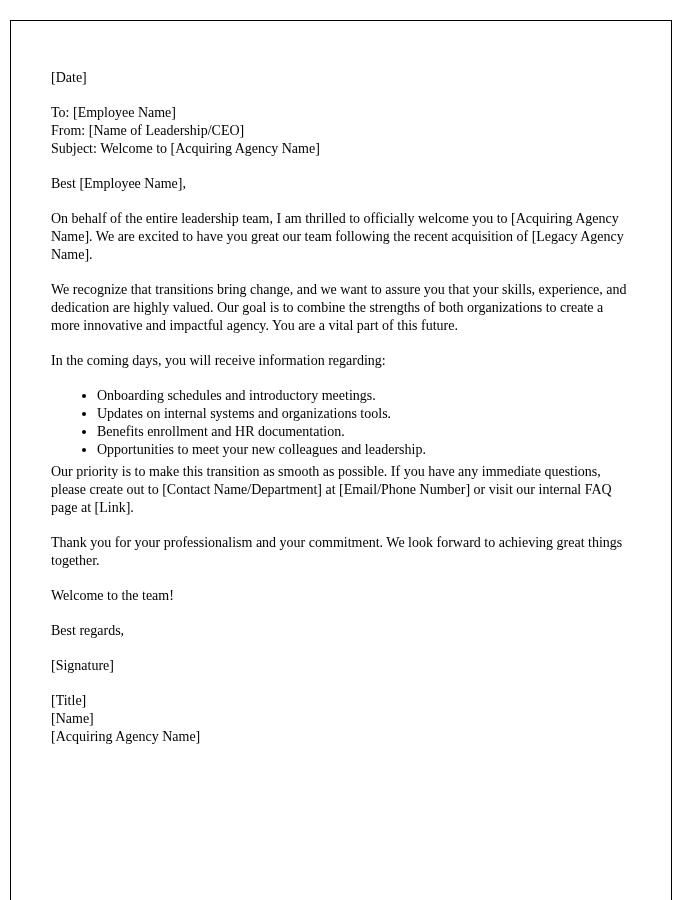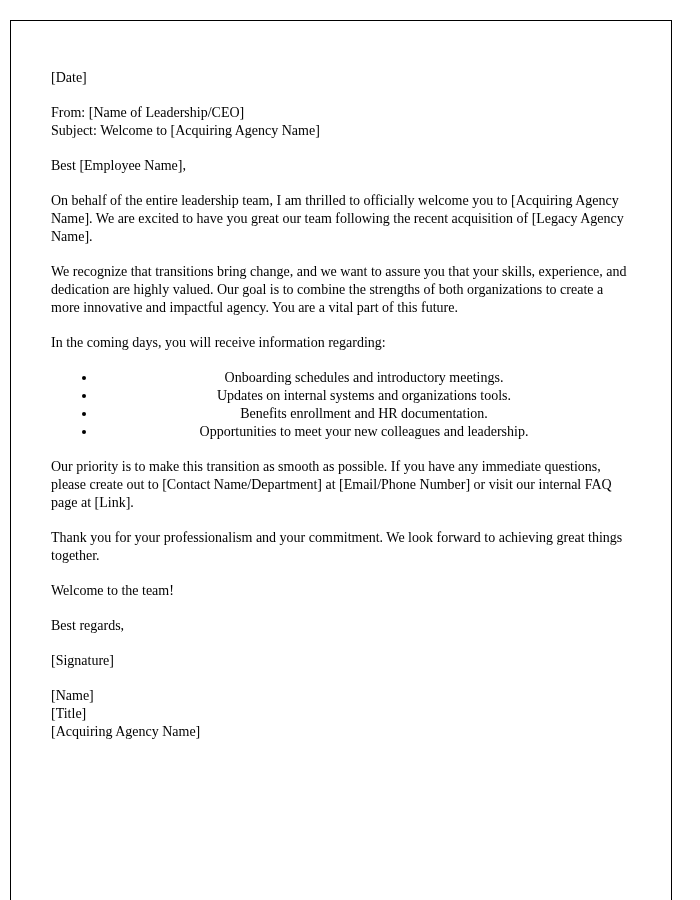--- a/index.html
+++ b/index.html
@@ -27,41 +27,41 @@
     padding: 48px 40px 40px 40px;
     overflow: hidden;
   }
   .letter-body {
     font-size: 14px;
     line-height: 18px;
   }
   .block { margin-bottom: 17px; }
   .line { display: block; }
   ul.bullet-list {
-    margin: 0 0 17px 0;
+    margin: 0 0 4px 0;
     padding-left: 46px;
     list-style-type: disc;
-    text-align: center;
   }
   ul.bullet-list li {
     margin: 0;
     line-height: 18px;
   }
   .sig-block .line { line-height: 18px; }
 </style>
 </head>
 <body>
 
 <div class="page">
   <div class="letter-frame">
     <div class="letter-body">
 
       <div class="block">[Date]</div>
 
       <div class="block header-block">
+        <span class="line">To: [Employee Name]</span>
         <span class="line">From: [Name of Leadership/CEO]</span>
         <span class="line">Subject: Welcome to [Acquiring Agency Name]</span>
       </div>
 
       <div class="block">Best [Employee Name],</div>
 
       <div class="block">On behalf of the entire leadership team, I am thrilled to officially welcome you to [Acquiring Agency Name]. We are excited to have you great our team following the recent acquisition of [Legacy Agency Name].</div>
 
       <div class="block">We recognize that transitions bring change, and we want to assure you that your skills, experience, and dedication are highly valued. Our goal is to combine the strengths of both organizations to create a more innovative and impactful agency. You are a vital part of this future.</div>
 
@@ -78,20 +78,20 @@
 
       <div class="block">Thank you for your professionalism and your commitment. We look forward to achieving great things together.</div>
 
       <div class="block">Welcome to the team!</div>
 
       <div class="block">Best regards,</div>
 
       <div class="block">[Signature]</div>
 
       <div class="sig-block">
+        <span class="line">[Title]</span>
         <span class="line">[Name]</span>
-        <span class="line">[Title]</span>
         <span class="line">[Acquiring Agency Name]</span>
       </div>
 
     </div>
   </div>
 </div>
 
 </body></html>

